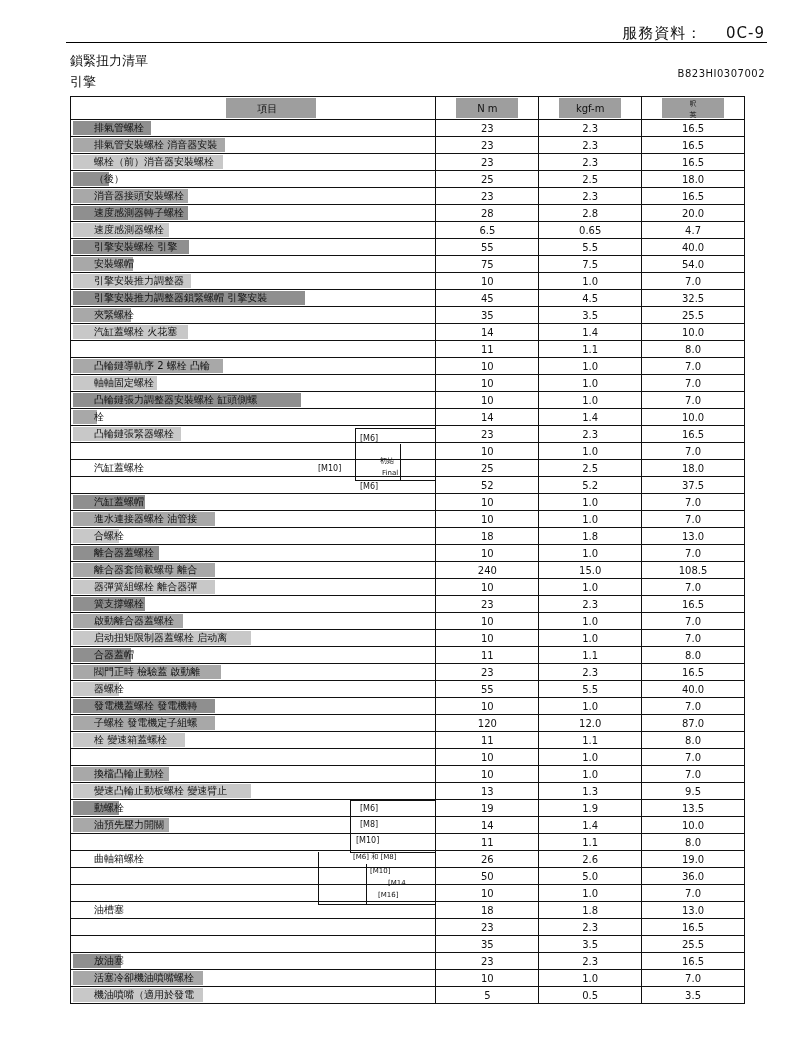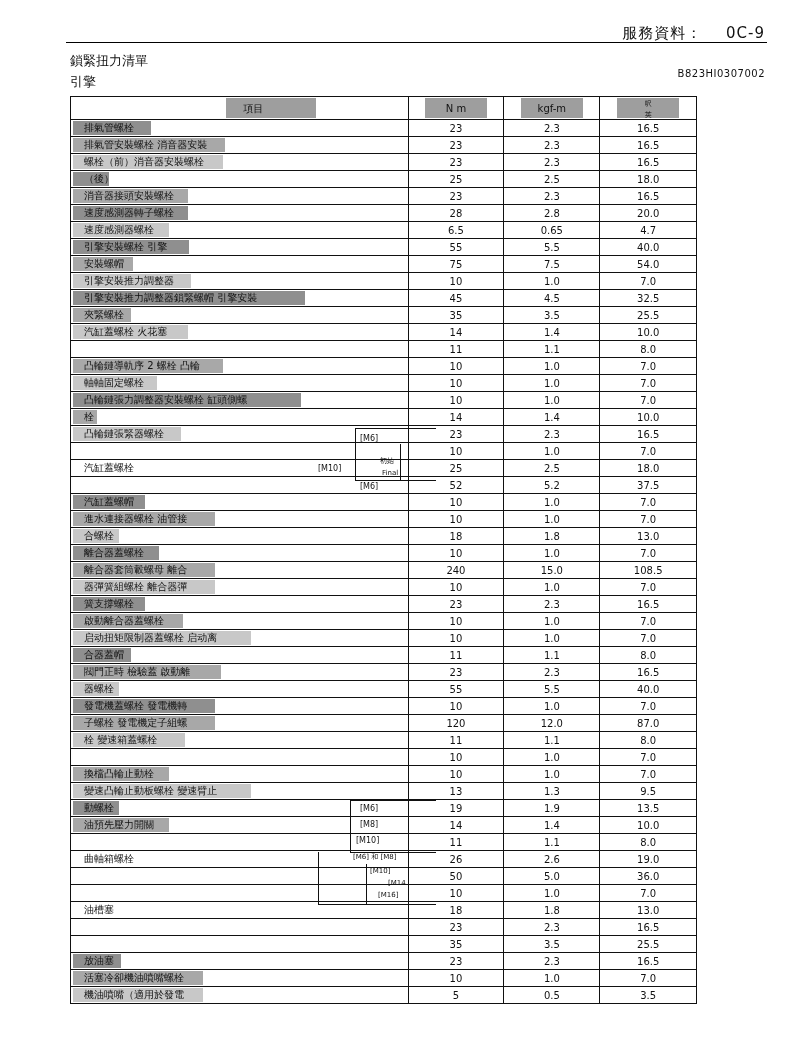--- a/index.html
+++ b/index.html
@@ -52,21 +52,21 @@
     right: 42px;
     font-size: 10px;
     letter-spacing: 0.5px;
   }
 
   
   .torque-table {
     position: absolute;
     top: 96px;
     left: 70px;
-    width: 627px;
+    width: 675px;
     border-collapse: collapse;
     font-size: 10px;
   }
   .torque-table col.c-item { width: 366px; }
   .torque-table col.c-nm   { width: 103px; }
   .torque-table col.c-kgf  { width: 103px; }
   .torque-table col.c-ftlb { width: 103px; }
 
   .torque-table th, .torque-table td {
     border: 1px solid #111;
@@ -131,21 +131,21 @@
     position: relative;
     padding: 0;
     overflow: hidden;
   }
   .item-inner {
     position: relative;
     height: 16px;
   }
   .lbl {
     position: absolute;
-    left: 6px;
+    left: 16px;
     top: 0;
     line-height: 16px;
     font-size: 10px;
     white-space: nowrap;
     z-index: 3;
     padding-left: 7px;
   }
   .hl {
     position: absolute;
     top: 1px;

